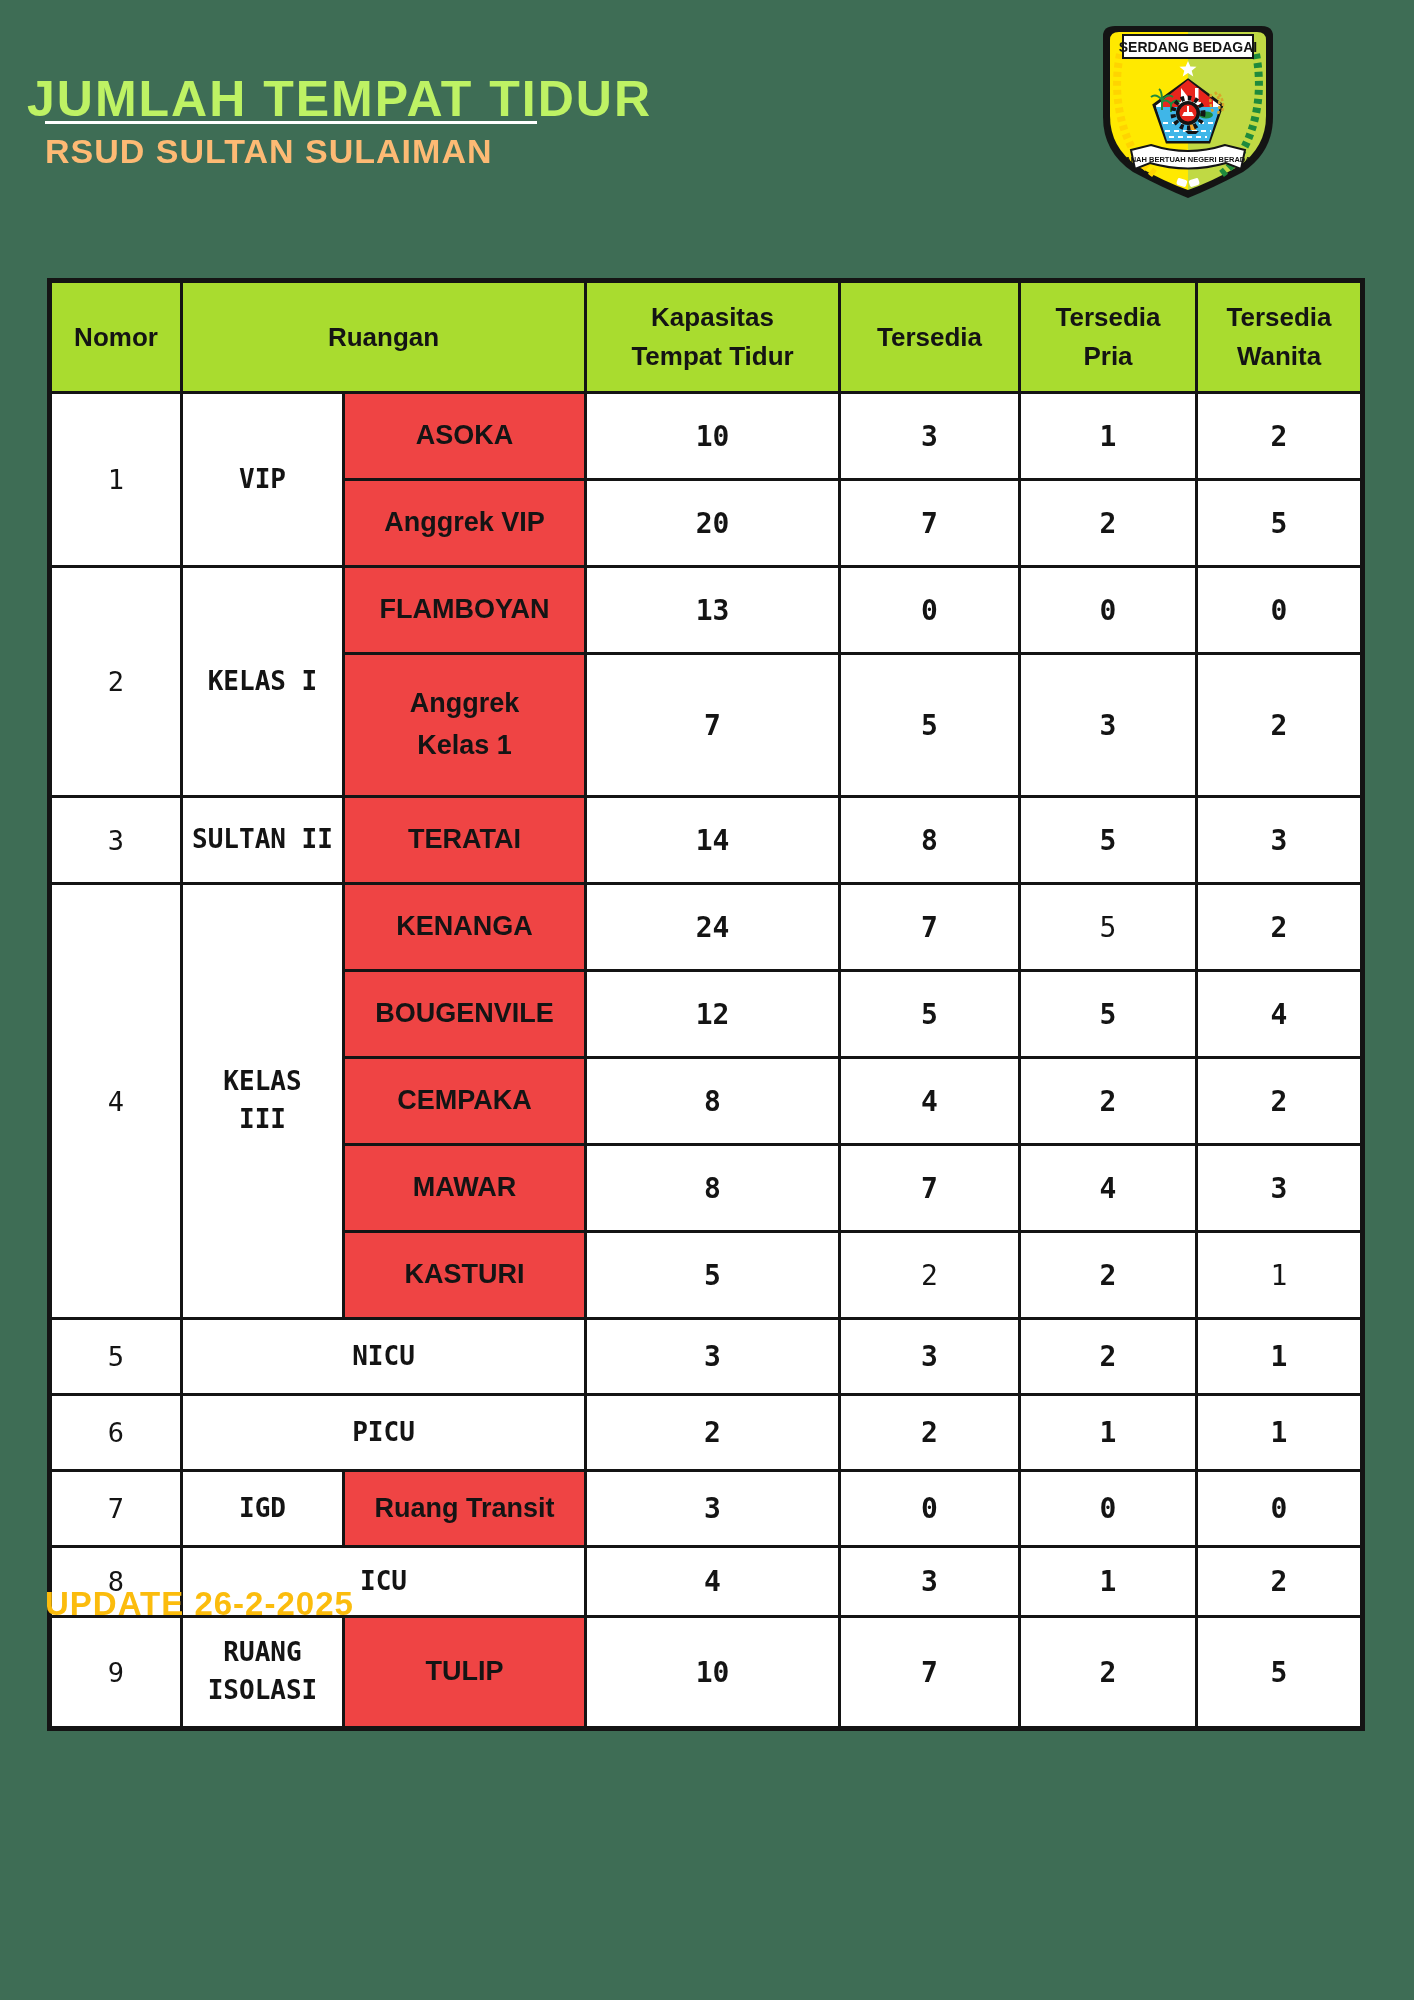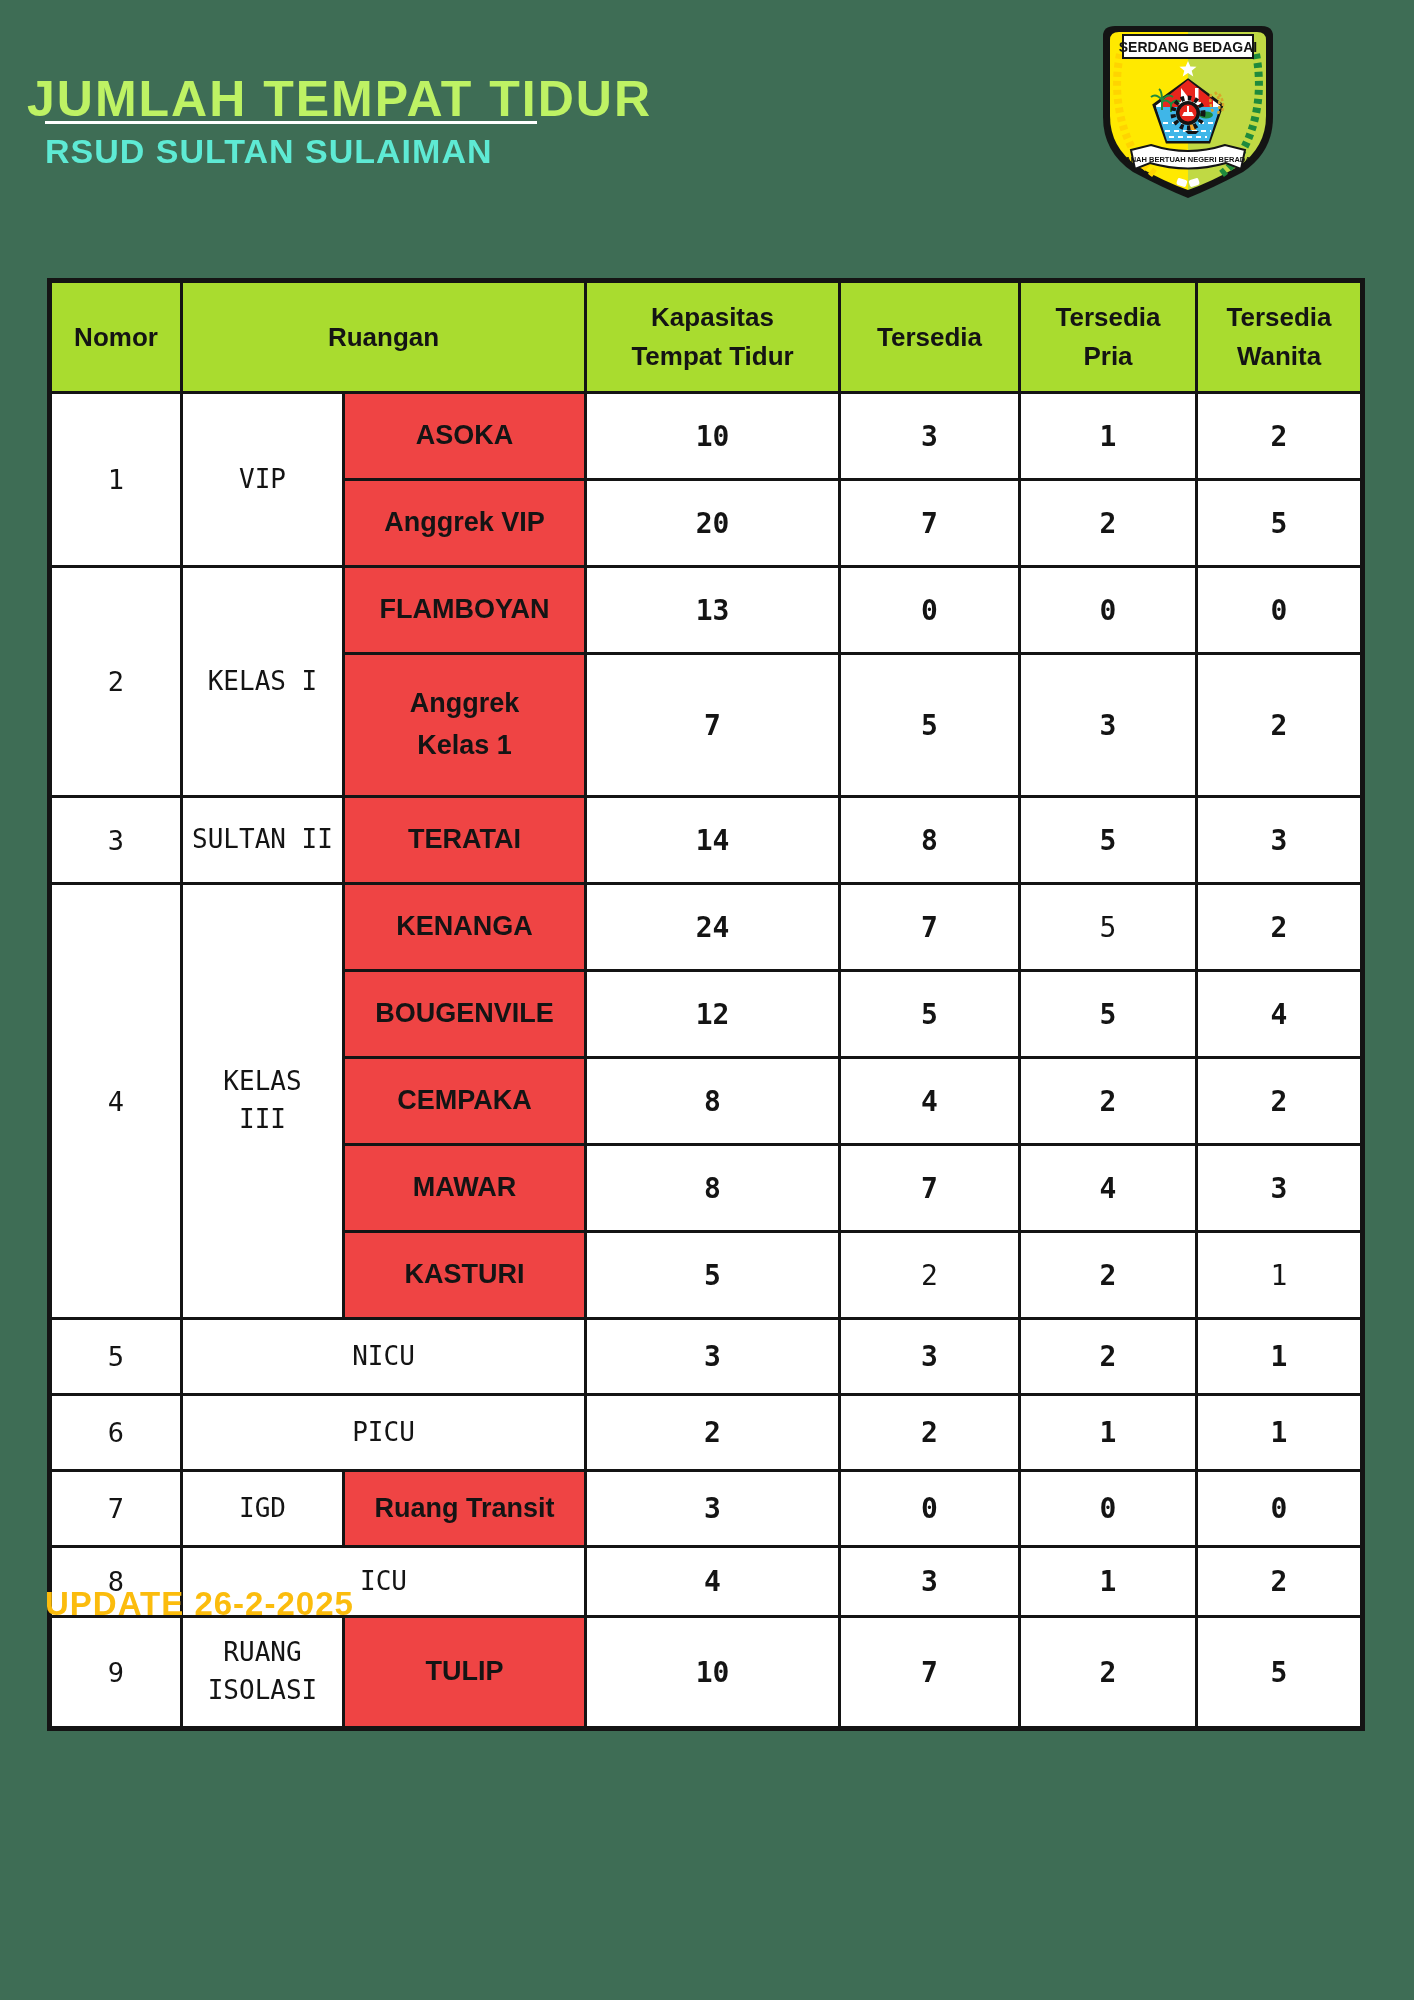--- a/index.html
+++ b/index.html
@@ -16,21 +16,21 @@
     font-size:50px; font-weight:bold; letter-spacing:2px;
     color:#bef264;
   }
   .title-underline {
     position:absolute; left:45px; top:121px;
     width:492px; height:3px; background:#FFFFFF;
   }
   .subtitle {
     position:absolute; left:45px; top:132px;
     font-size:34px; font-weight:bold; letter-spacing:1px;
-    color:#5eead4;
+    color:#fdba74;
   }
   .logo { position:absolute; left:1093px; top:22px; width:190px; height:178px; }
 
   .table-wrap { position:absolute; left:47px; top:278px; width:1313px; }
   table {
     width:1313px; table-layout:fixed; border-collapse:collapse;
     background:#FFFFFF; border:5px solid #141414;
   }
   td, th { border:3px solid #141414; text-align:center; vertical-align:middle; padding:2px; }
   th {
@@ -43,21 +43,21 @@
     font-family:"DejaVu Sans Mono", monospace;
     font-size:28px; font-weight:bold; color:#141414;
   }
   .num.light { font-weight:normal; }
   .nomor {
     font-family:"DejaVu Sans Mono", monospace;
     font-size:27px; font-weight:normal; color:#141414;
   }
   .category, .merged-room {
     font-family:"DejaVu Sans Mono", monospace;
-    font-size:26px; font-weight:normal; color:#141414;
+    font-size:26px; font-weight:bold; color:#141414;
     white-space:pre-line; line-height:1.45;
   }
   .room {
     background:#ef4444;
     font-size:27px; font-weight:bold; color:#141414;
     white-space:pre-line; line-height:1.55;
   }
   tr.r87  { height:87px; }
   tr.r143 { height:143px; }
   tr.r76  { height:76px; }

